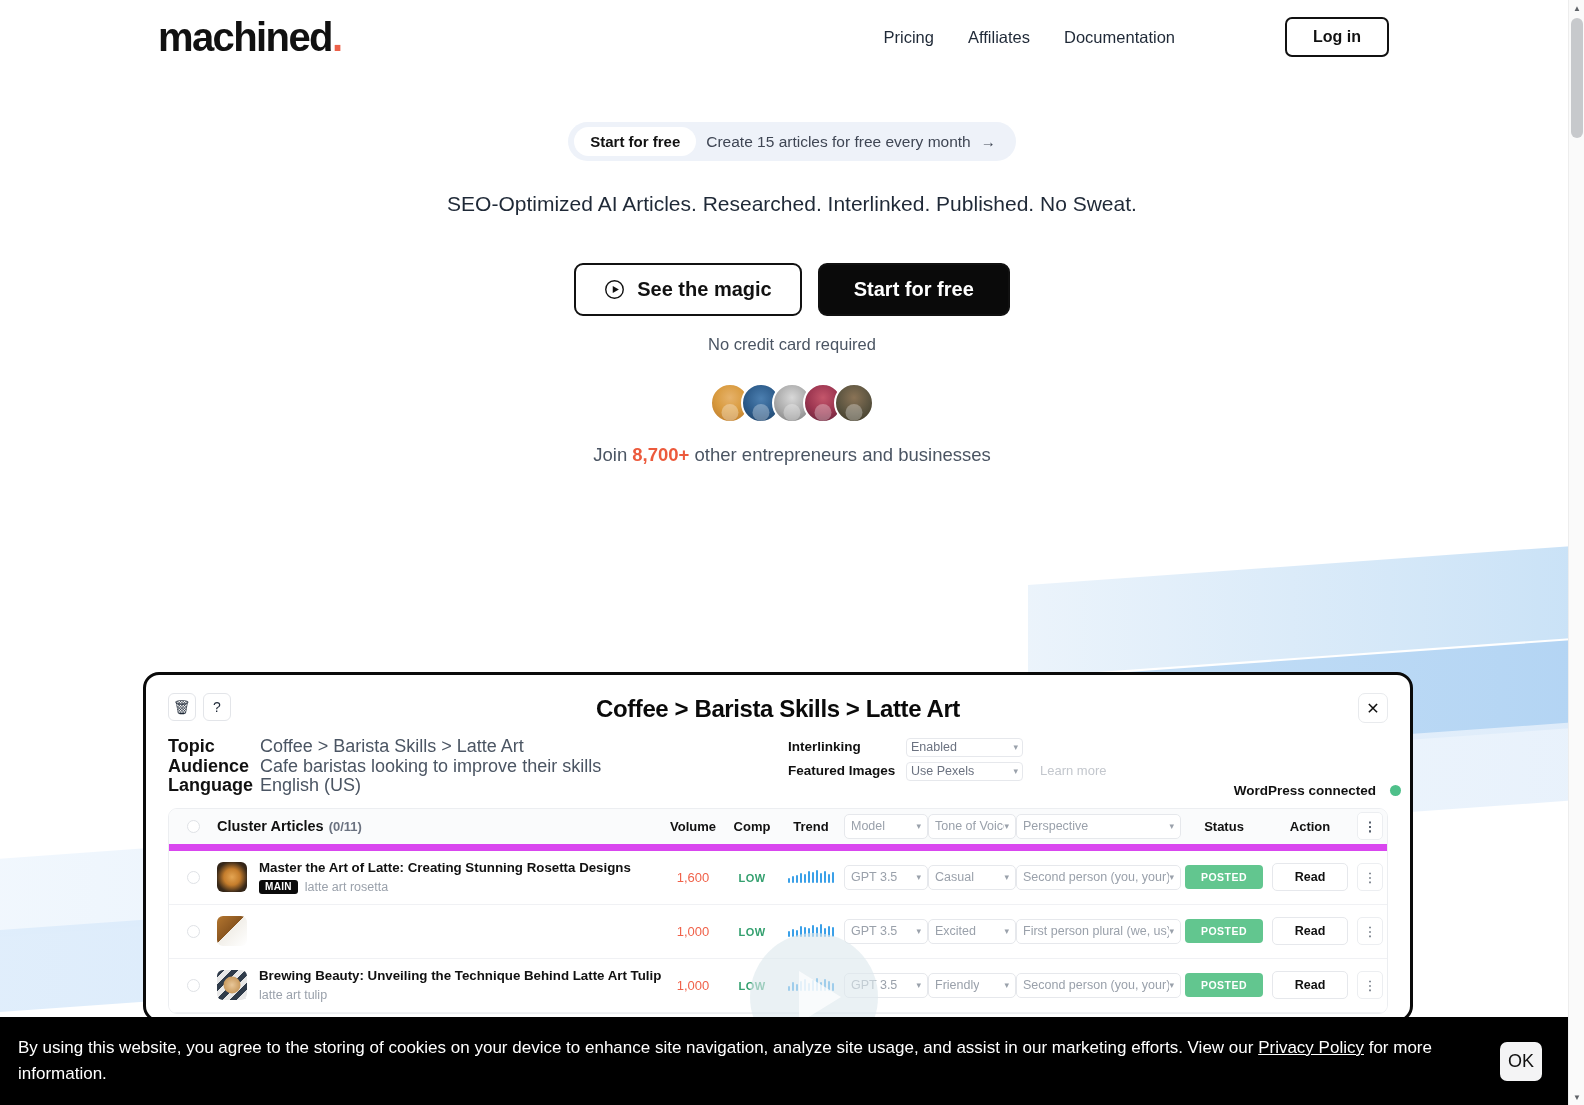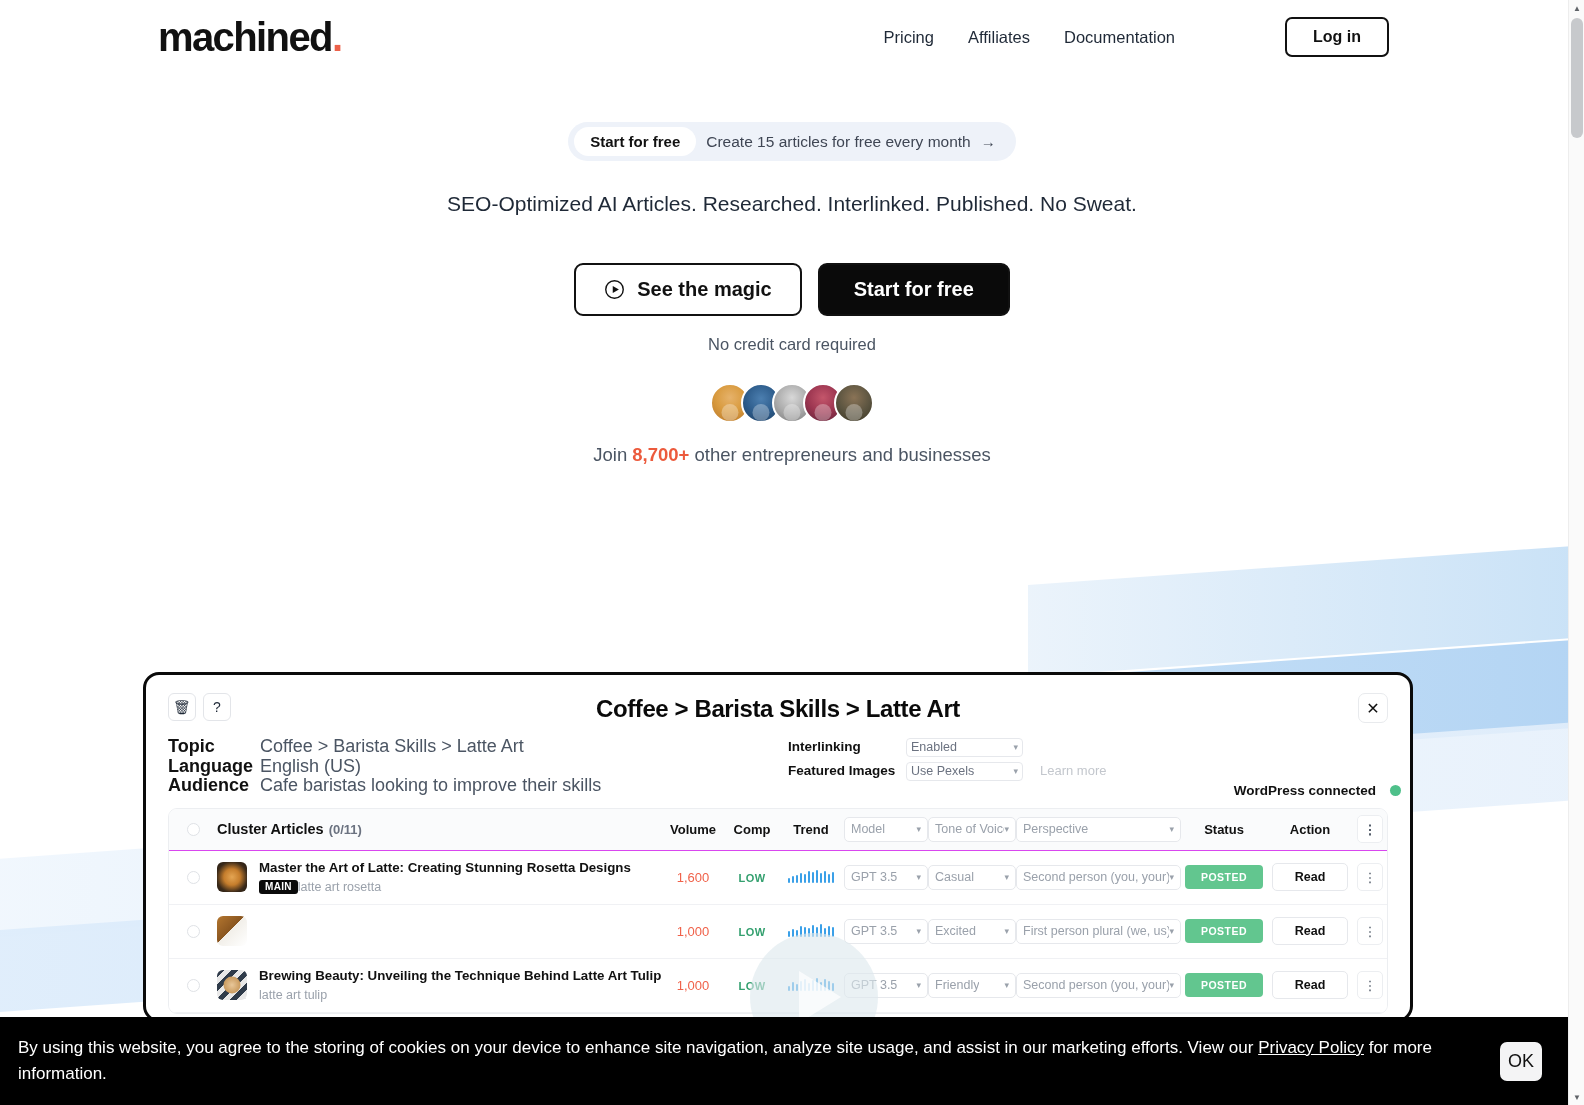--- a/index.html
+++ b/index.html
@@ -214,21 +214,21 @@
   }
   .wp-dot { width: 11px; height: 11px; border-radius: 50%; background: #4ec08a; }
 
   
   .table-wrap {
     margin-top: 12px; border: 1px solid #eceef1; border-radius: 9px; overflow: hidden;
     background: #fff;
   }
   .thead {
     display: flex; align-items: center; height: 42px;
-    background: #fafbfc; border-bottom: 1px solid #d946ef;
+    background: #fafbfc; border-bottom: 7px solid #d946ef;
     font-size: 13px; font-weight: 700; color: #111111;
   }
   .cb {
     width: 13px; height: 13px; border: 1.4px solid #dfe2e6; border-radius: 50%;
     background: #fff; flex: 0 0 auto; cursor: pointer;
   }
   .col-check { width: 48px; display: flex; justify-content: center; }
   .col-title { flex: 1; display: flex; align-items: center; min-width: 0; }
   .ca-title { font-size: 14.5px; font-weight: 700; }
   .ca-count { font-size: 13px; font-weight: 700; color: #6b7280; margin-left: 5px; }
@@ -268,21 +268,21 @@
   .th1 { background: radial-gradient(circle at 50% 50%, #e4a553 0%, #c57d2c 38%, #3b2a1a 72%, #241a10 100%); }
   .th2 { background: linear-gradient(135deg, #b4762f 0%, #8a5620 45%, #f2efe9 46%, #ffffff 100%); }
   .th3 { background: repeating-linear-gradient(135deg, #2f3b4a 0 5px, #e8e8e8 5px 10px); }
   .th3::after {
     content: ""; position: absolute; left: 50%; top: 50%; width: 17px; height: 17px;
     border-radius: 50%; transform: translate(-50%,-50%);
     background: radial-gradient(circle, #e8c79a 0%, #c99a5e 70%, #8e6a3c 100%);
   }
 
   .art-title { font-size: 13.3px; font-weight: 700; color: #111111; line-height: 16px; white-space: nowrap; }
-  .art-sub { margin-top: 4px; display: flex; align-items: flex-start; }
+  .art-sub { margin-top: 4px; display: flex; align-items: flex-start; gap: 7px; }
   .badge-main {
     background: #0a0a0a; color: #ffffff; font-size: 10px; font-weight: 700;
     letter-spacing: .3px; border-radius: 3px; padding: 2px 6px; line-height: 1;
   }
   .kw { font-size: 12.5px; color: #9aa1ab; }
 
   .vol { font-size: 13px; color: #f0624a; font-weight: 400; }
   .comp-low { font-size: 11px; font-weight: 700; color: #34a06f; letter-spacing: .4px; }
 
   .trend { display: inline-flex; align-items: flex-end; gap: 1.5px; height: 15px; }
@@ -416,26 +416,26 @@
       </div>
       <div class="app-title">Coffee &gt; Barista Skills &gt; Latte Art</div>
 
       <div class="meta-area">
         <div class="meta-left">
           <div class="meta-row">
             <span class="meta-label">Topic</span>
             <span class="meta-value">Coffee &gt; Barista Skills &gt; Latte Art</span>
           </div>
           <div class="meta-row">
+            <span class="meta-label">Audience</span>
+            <span class="meta-value">Cafe baristas looking to improve their skills</span>
+          </div>
+          <div class="meta-row">
             <span class="meta-label">Language</span>
             <span class="meta-value">English (US)</span>
-          </div>
-          <div class="meta-row">
-            <span class="meta-label">Audience</span>
-            <span class="meta-value">Cafe baristas looking to improve their skills</span>
           </div>
         </div>
 
         <div class="meta-right">
           <div class="opt-row">
             <span class="opt-label">Interlinking</span>
             <span class="mini-select">
               <span>Enabled</span>
               <span class="chev">▾</span>
             </span>

